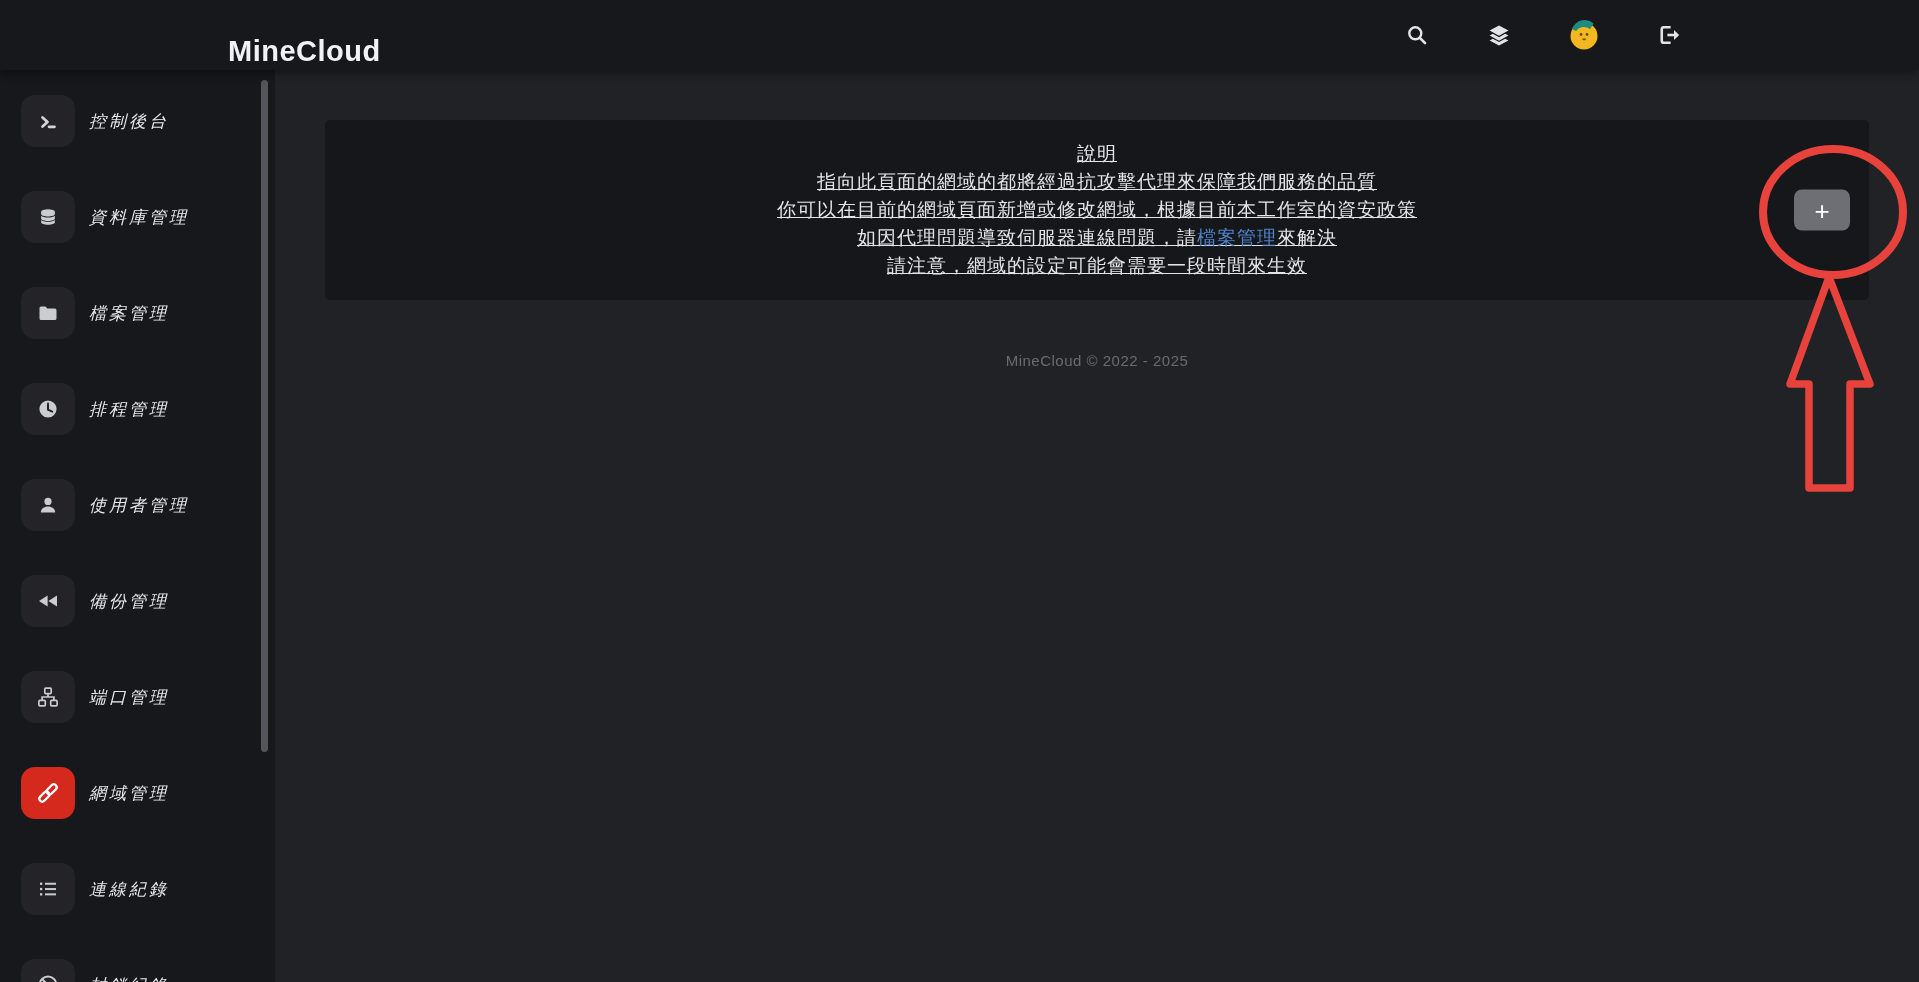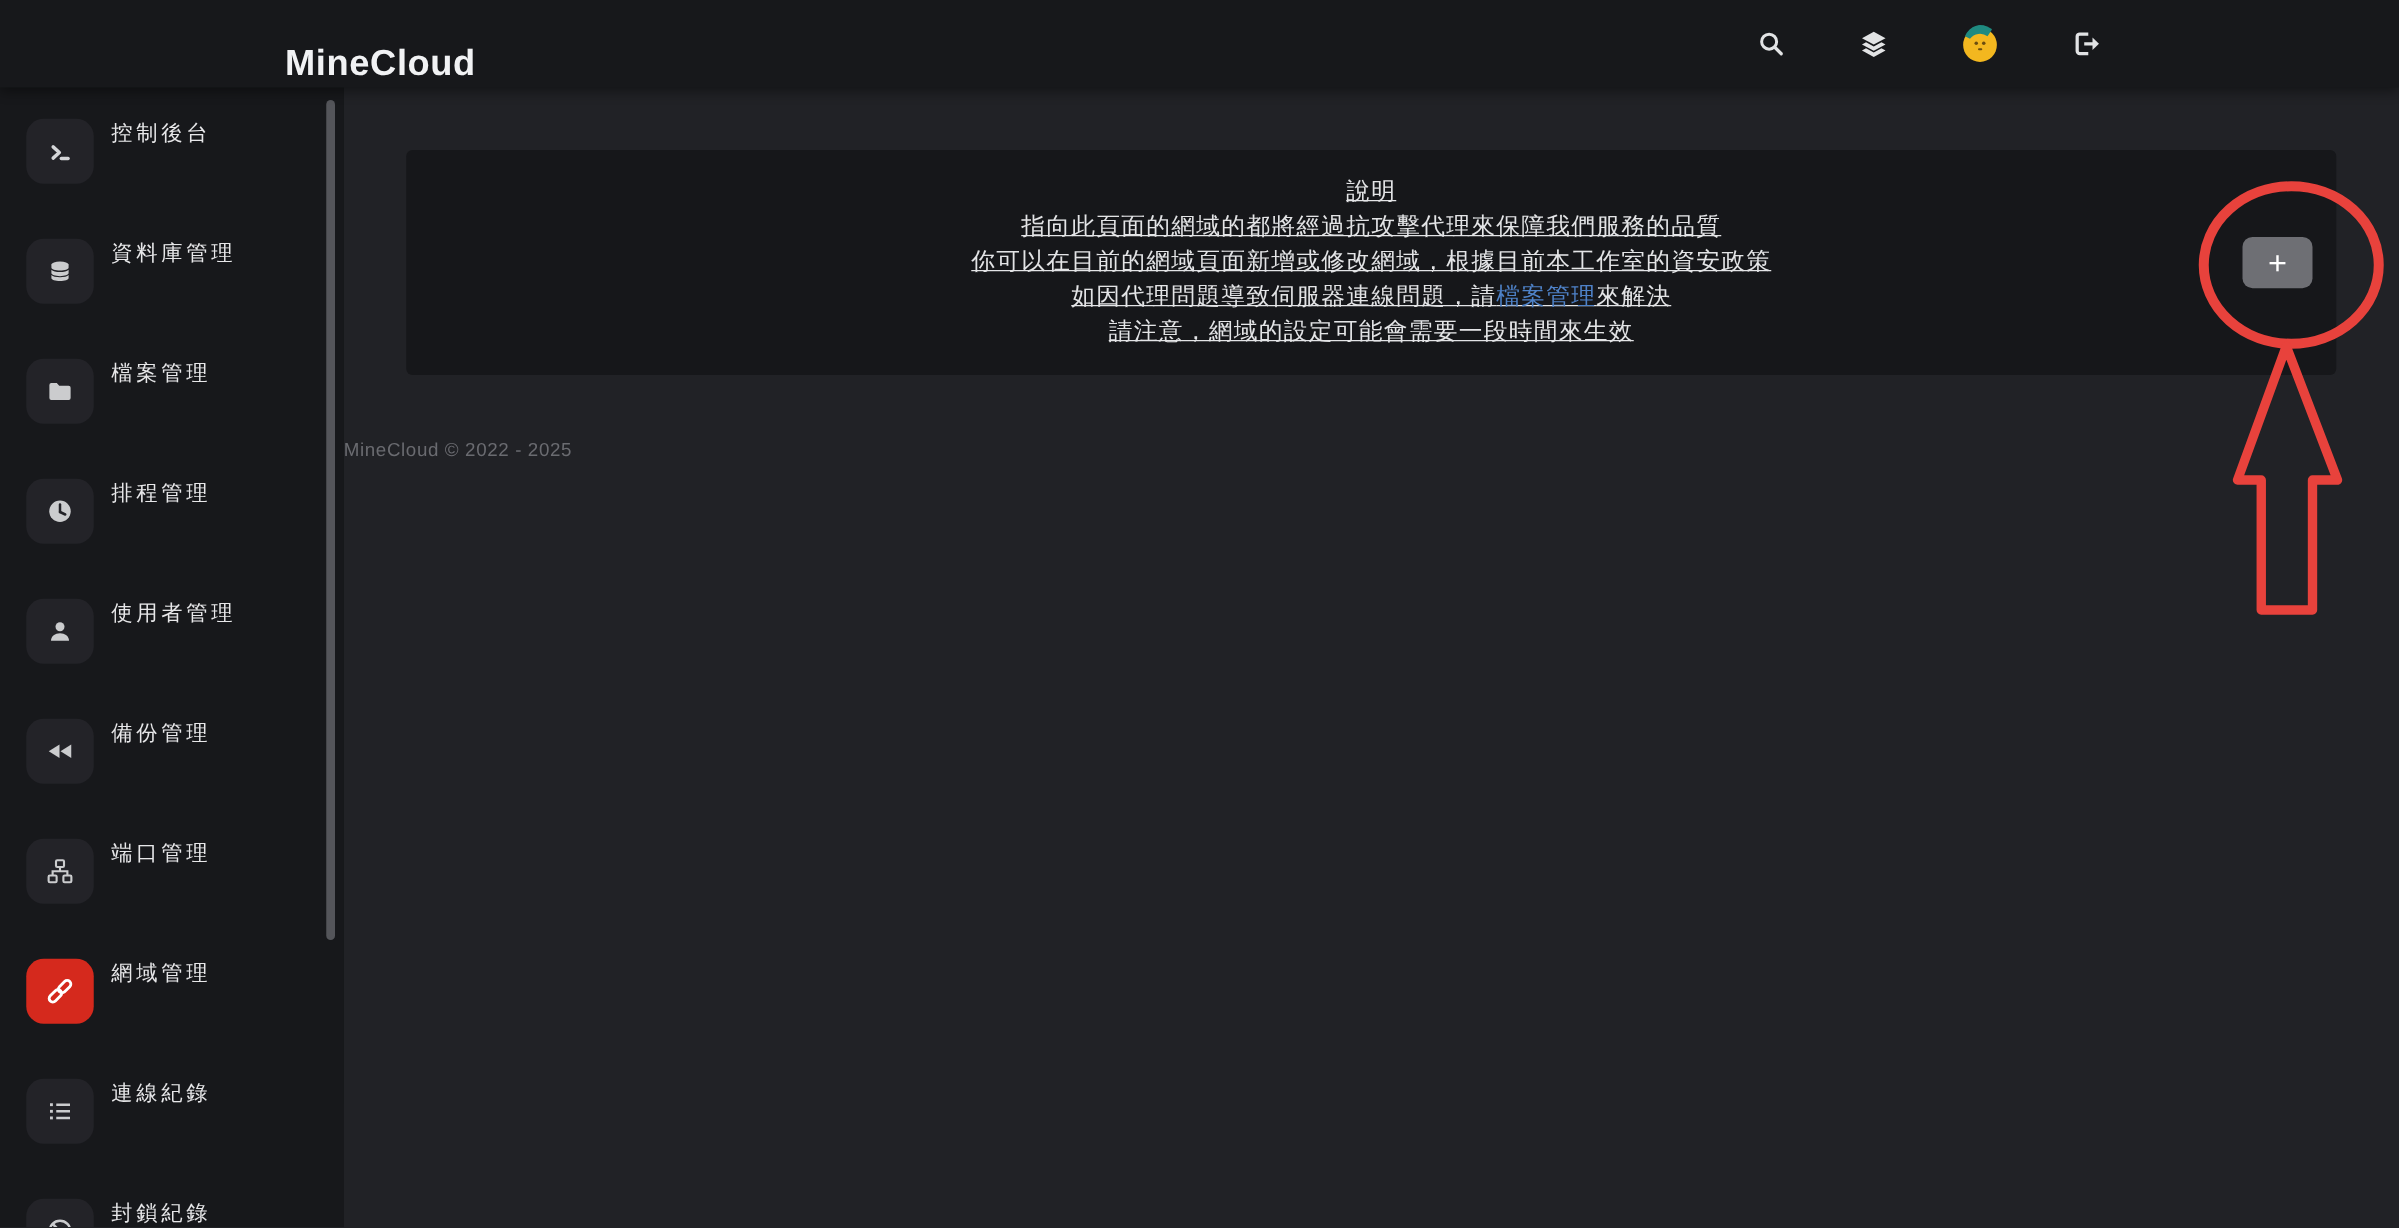--- a/index.html
+++ b/index.html
@@ -26,21 +26,21 @@
   }
   .hicon{width:26px;height:26px;display:flex;align-items:center;justify-content:center;cursor:pointer;}
   .avatar-btn{width:32px;height:32px;border-radius:50%;overflow:hidden;cursor:pointer;}
 
   
   .sidebar{
     position:fixed;left:0;top:70px;bottom:0;width:275px;
     background:#17181b;box-sizing:border-box;padding-top:25px;
     overflow:hidden;z-index:10;
   }
-  .sb-item{display:flex;align-items:flex-start;height:52px;margin:0 0 44px 21px;cursor:pointer;}
+  .sb-item{display:flex;align-items:center;height:52px;margin:0 0 44px 21px;cursor:pointer;font-style:italic;}
   .tile{
     width:54px;height:52px;background:#232328;border-radius:14px;
     display:flex;align-items:center;justify-content:center;flex:none;
   }
   .tile.active{background:#d5291d;}
   .sb-label{margin-left:14px;color:#e7e7e9;font-size:17px;letter-spacing:3px;white-space:nowrap;}
   .sb-scrollbar{
     position:absolute;right:7px;top:10px;width:7px;height:672px;
     background:#54555a;border-radius:4px;cursor:pointer;
   }
@@ -55,21 +55,21 @@
   }
   .nline{line-height:28px;}
   .contact-link{color:#4e82c8;cursor:pointer;text-decoration:none;}
   .add-btn{
     position:absolute;right:19px;top:50%;transform:translateY(-50%);
     width:56px;height:41px;background:#6e6f74;border-radius:8px;
     color:#ffffff;font-size:26px;line-height:1;cursor:pointer;
     display:flex;align-items:center;justify-content:center;
   }
   .footer{
-    margin-top:52px;text-align:left;color:#6a6b70;
+    margin-top:52px;text-align:center;color:#6a6b70;
     font-size:15px;letter-spacing:.5px;
   }
 
   
   .annotation{
     position:absolute;left:0;top:0;width:1919px;height:982px;
     pointer-events:none;z-index:30;
   }
 </style>
 </head>

